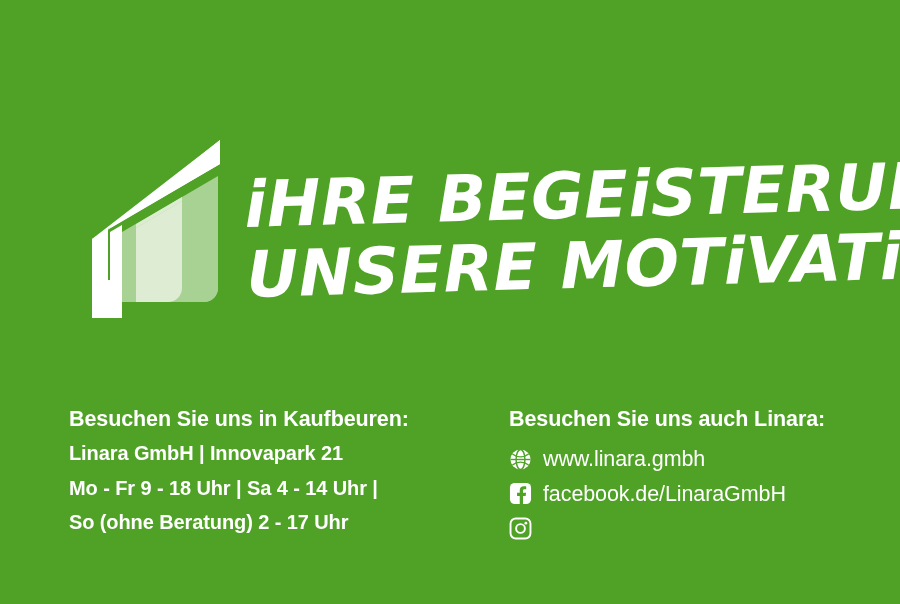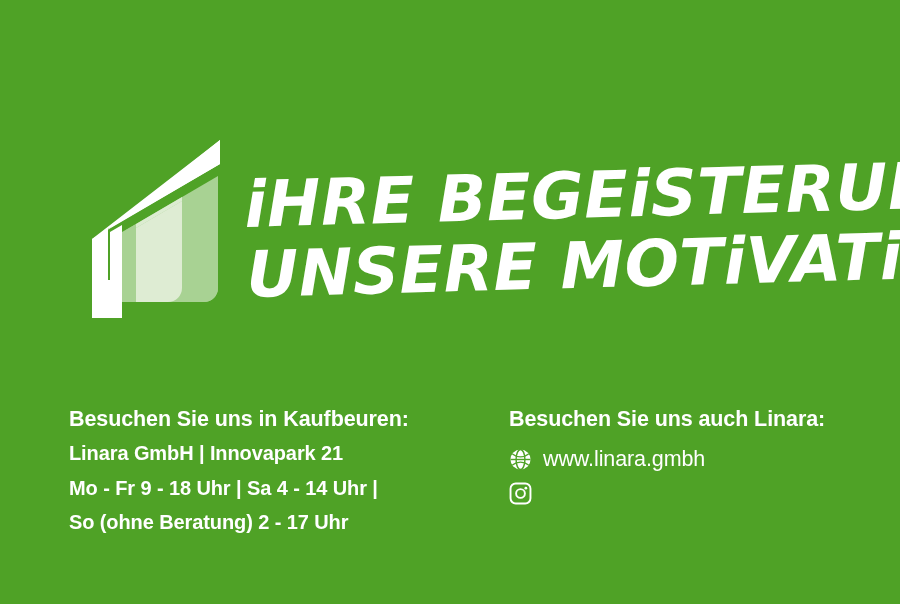--- a/index.html
+++ b/index.html
@@ -156,20 +156,30 @@
               <ellipse cx="12" cy="12" rx="4.6" ry="10.5"></ellipse>
               <line x1="1.5" y1="12" x2="22.5" y2="12"></line>
               <path d="M3.6 6.2 A13 13 0 0 0 20.4 6.2"></path>
               <path d="M3.6 17.8 A13 13 0 0 1 20.4 17.8"></path>
             </g>
           </svg>
         </span>
         <span class="txt">www.linara.gmbh</span>
       </div>
 
+      <div class="c-row">
+        <span class="ico">
+          <svg viewBox="0 0 24 24" xmlns="http://www.w3.org/2000/svg">
+            <rect x="1" y="1" width="22" height="22" rx="5" fill="#FFFFFF"></rect>
+            <path d="M14.6 23V14.6h2.8l0.42-3.3h-3.22V9.2c0-0.95 0.27-1.6 1.63-1.6h1.74V4.65
+                     c-0.3-0.04-1.33-0.13-2.53-0.13-2.5 0-4.22 1.53-4.22 4.34v2.44H8.4v3.3h2.82V23z" fill="#4FA226"></path>
+          </svg>
+        </span>
+        <span class="txt">facebook.de/LinaraGmbH</span>
+      </div>
 
       <div class="c-row">
         <span class="ico">
           <svg viewBox="0 0 24 24" xmlns="http://www.w3.org/2000/svg">
             <rect x="1.6" y="1.6" width="20.8" height="20.8" rx="5.4" fill="none" stroke="#FFFFFF" stroke-width="2"></rect>
             <circle cx="12" cy="12" r="4.6" fill="none" stroke="#FFFFFF" stroke-width="2"></circle>
             <circle cx="17.6" cy="6.4" r="1.45" fill="#FFFFFF"></circle>
           </svg>
         </span>
       </div>

